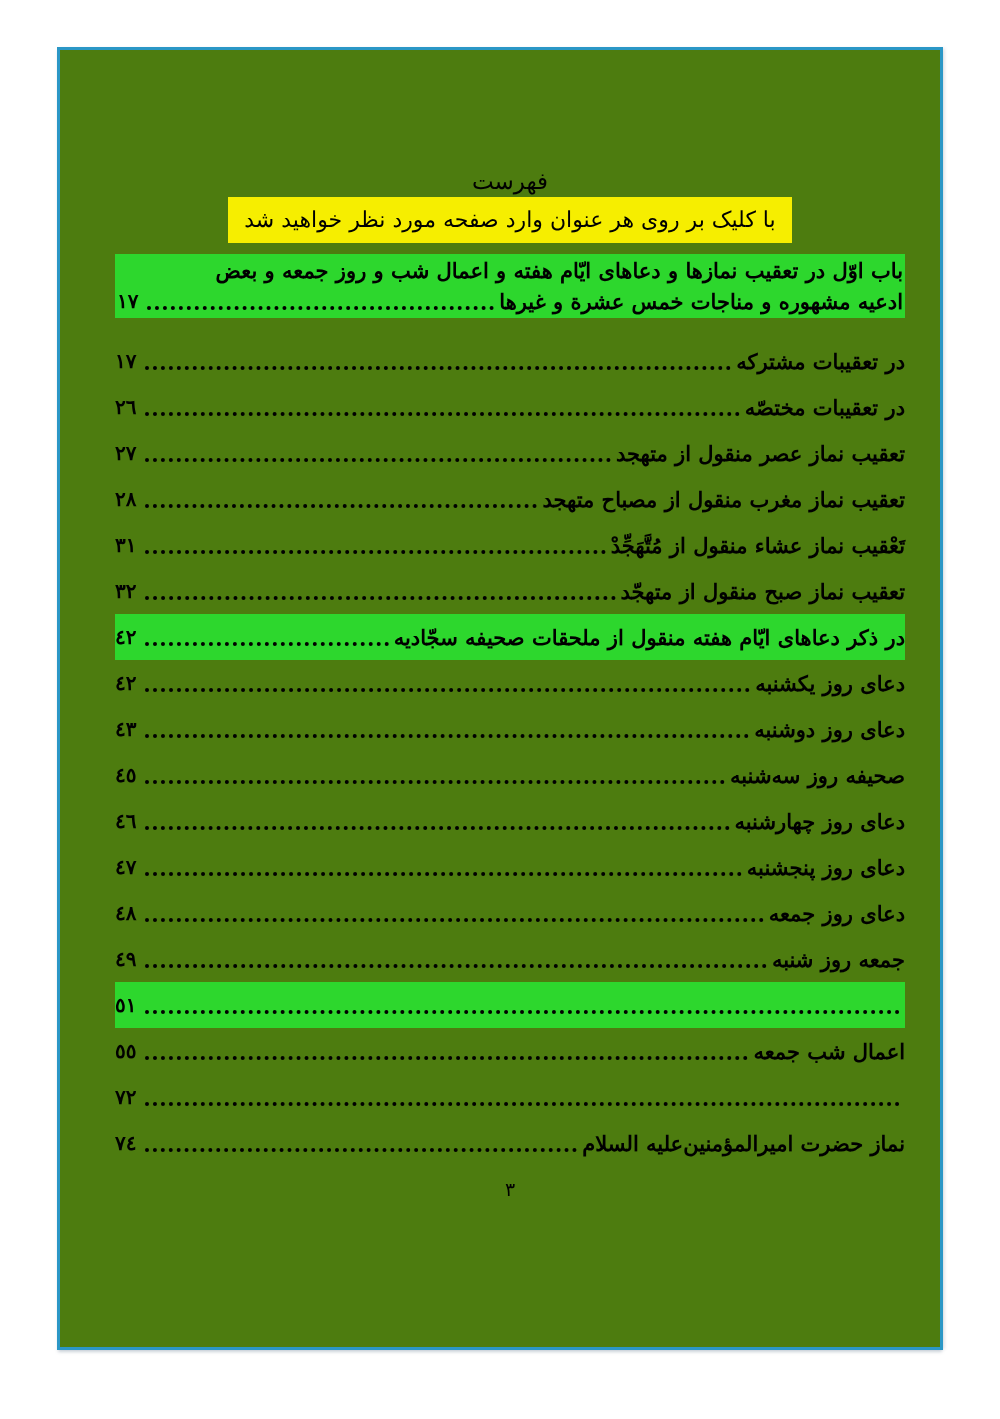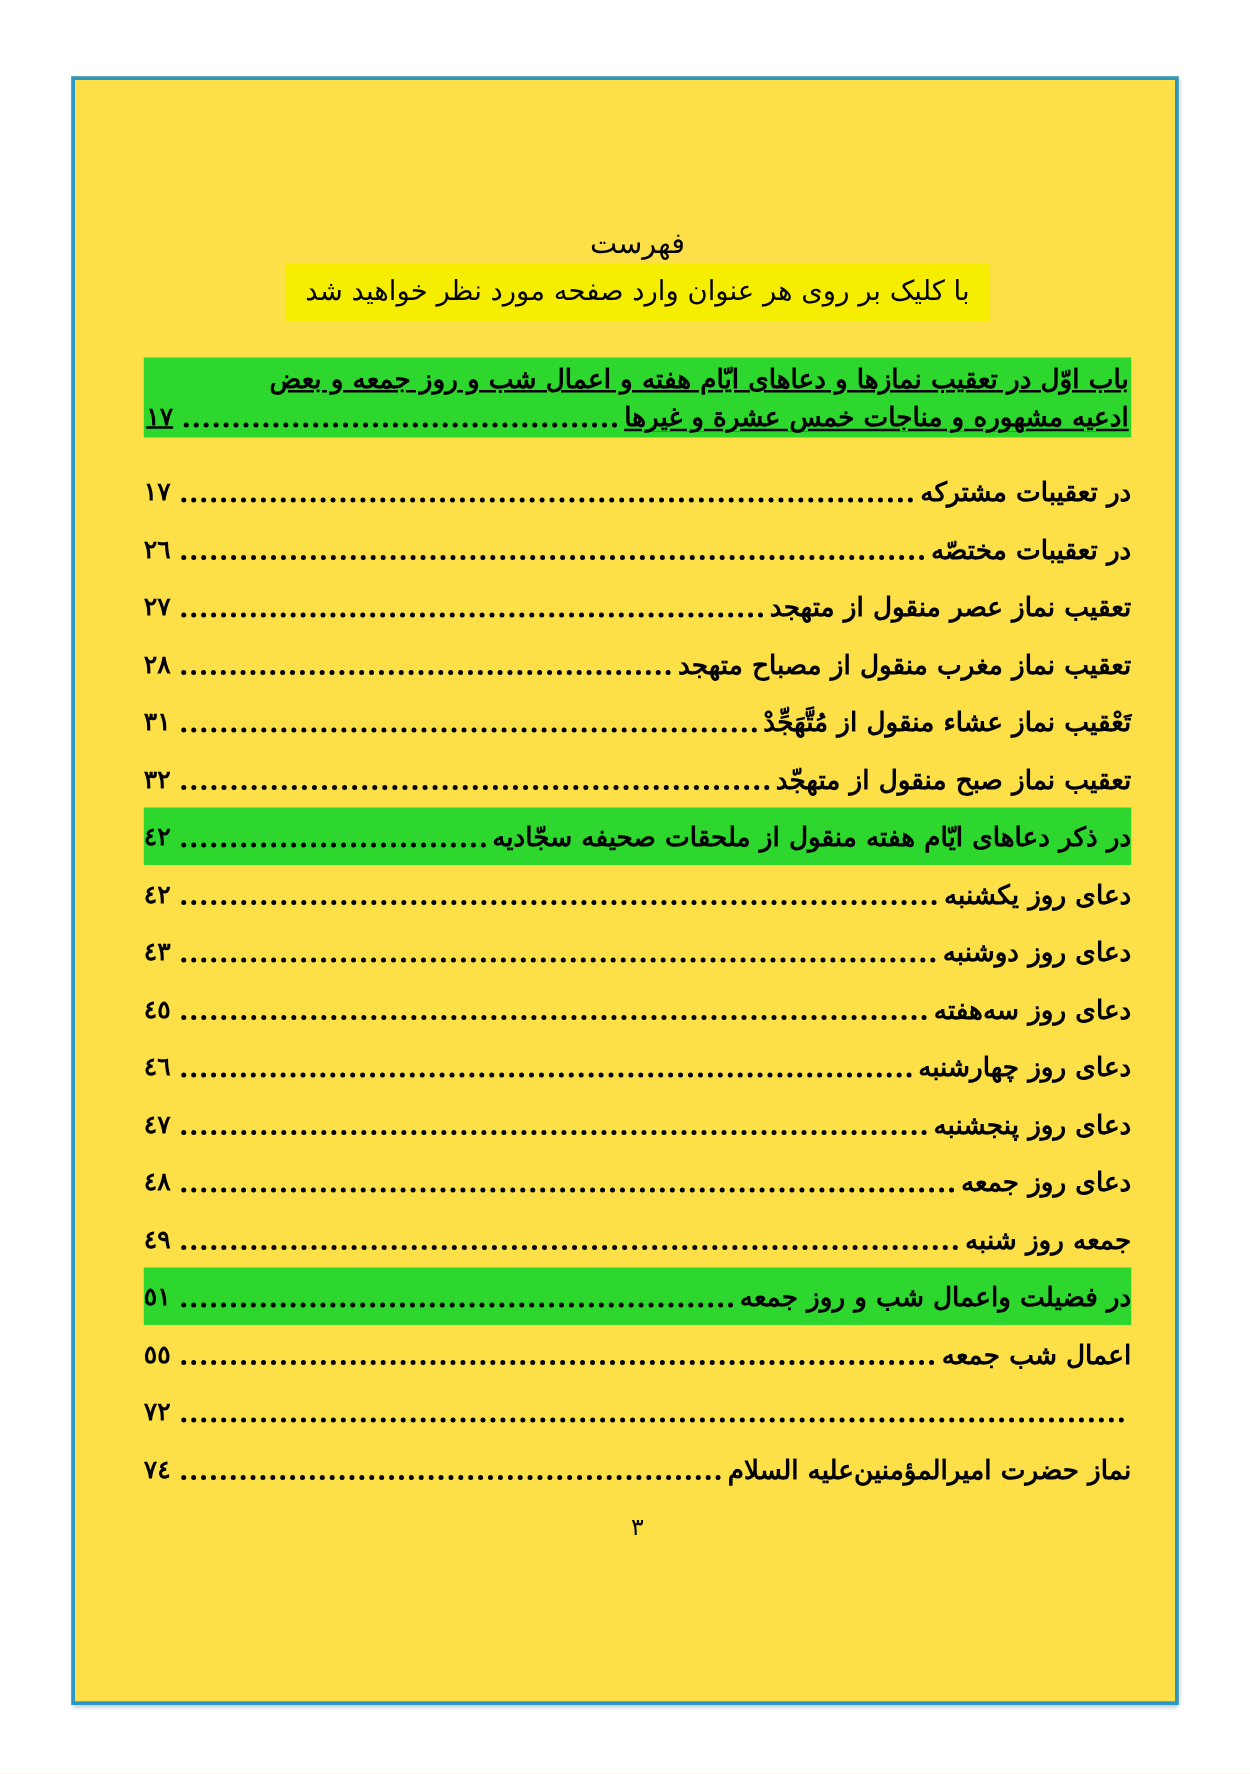--- a/index.html
+++ b/index.html
@@ -6,25 +6,25 @@
   body{
     width:1000px;height:1419px;
     background:#ffffff;
     font-family:"DejaVu Serif","Liberation Serif",serif;
     color:#000;
     position:relative;
     overflow:hidden;
   }
   .frame{
     position:absolute;
-    left:57px;top:61px;
+    left:57px;top:47px;
     width:880px;height:1297px;
     border:3px solid var(--border_blue,#2b97c6);
     box-shadow:0 3px 3px -1px rgba(110,130,150,.35), 3px 0 3px -1px rgba(110,130,150,.18);
-    background:#fde047;
+    background:#4d7c0f;
   }
   .content{
     direction:rtl;
     padding:115px 35px 0 55px; 
   }
   .doc-title{
     text-align:center;
     font-size:23px;
     height:32px;line-height:32px;
     font-weight:400;
@@ -35,25 +35,24 @@
     padding:0 10px;font-size:22px;
   }
   .notice-line{ text-align:center; height:46px; }
   .notice-line .hl-y{
     display:inline-block;height:46px;line-height:46px;
     padding:0 16px;font-size:22px;
   }
   .hl-y{ background:var(--highlight_yellow,#f6ee00); }
   .hl-g{ background:var(--highlight_green,#2dd72d); }
   .chapter{
-    margin-top:29px;
+    margin-top:11px;
     padding:2px 2px;
     font-weight:700;
     font-size:21px;
-    text-decoration:underline;
   }
   .ch-line1{ text-align:right; height:30px; line-height:30px; white-space:nowrap; overflow:hidden; }
   .ch-line2{ height:30px !important; }
   .toc{ margin-top:20px; }
   .row{
     display:flex;
     align-items:center;
     height:46px;
     font-weight:700;
     font-size:21px;
@@ -151,21 +150,21 @@
         <span class="pagenum">٤٢</span>
       </div>
 
       <div class="row">
         <span class="t">دعای روز دوشنبه</span>
         <span class="leader"></span>
         <span class="pagenum">٤٣</span>
       </div>
 
       <div class="row">
-        <span class="t">دعای روز سه‌هفته</span>
+        <span class="t">صحیفه روز سه‌شنبه</span>
         <span class="leader"></span>
         <span class="pagenum">٤٥</span>
       </div>
 
       <div class="row">
         <span class="t">دعای روز چهارشنبه</span>
         <span class="leader"></span>
         <span class="pagenum">٤٦</span>
       </div>
 
@@ -181,21 +180,20 @@
         <span class="pagenum">٤٨</span>
       </div>
 
       <div class="row">
         <span class="t">جمعه روز شنبه</span>
         <span class="leader"></span>
         <span class="pagenum">٤٩</span>
       </div>
 
       <div class="row hl-g">
-        <span class="t">در فضیلت واعمال شب و روز جمعه</span>
         <span class="leader"></span>
         <span class="pagenum">٥١</span>
       </div>
 
       <div class="row">
         <span class="t">اعمال شب جمعه</span>
         <span class="leader"></span>
         <span class="pagenum">٥٥</span>
       </div>
 

